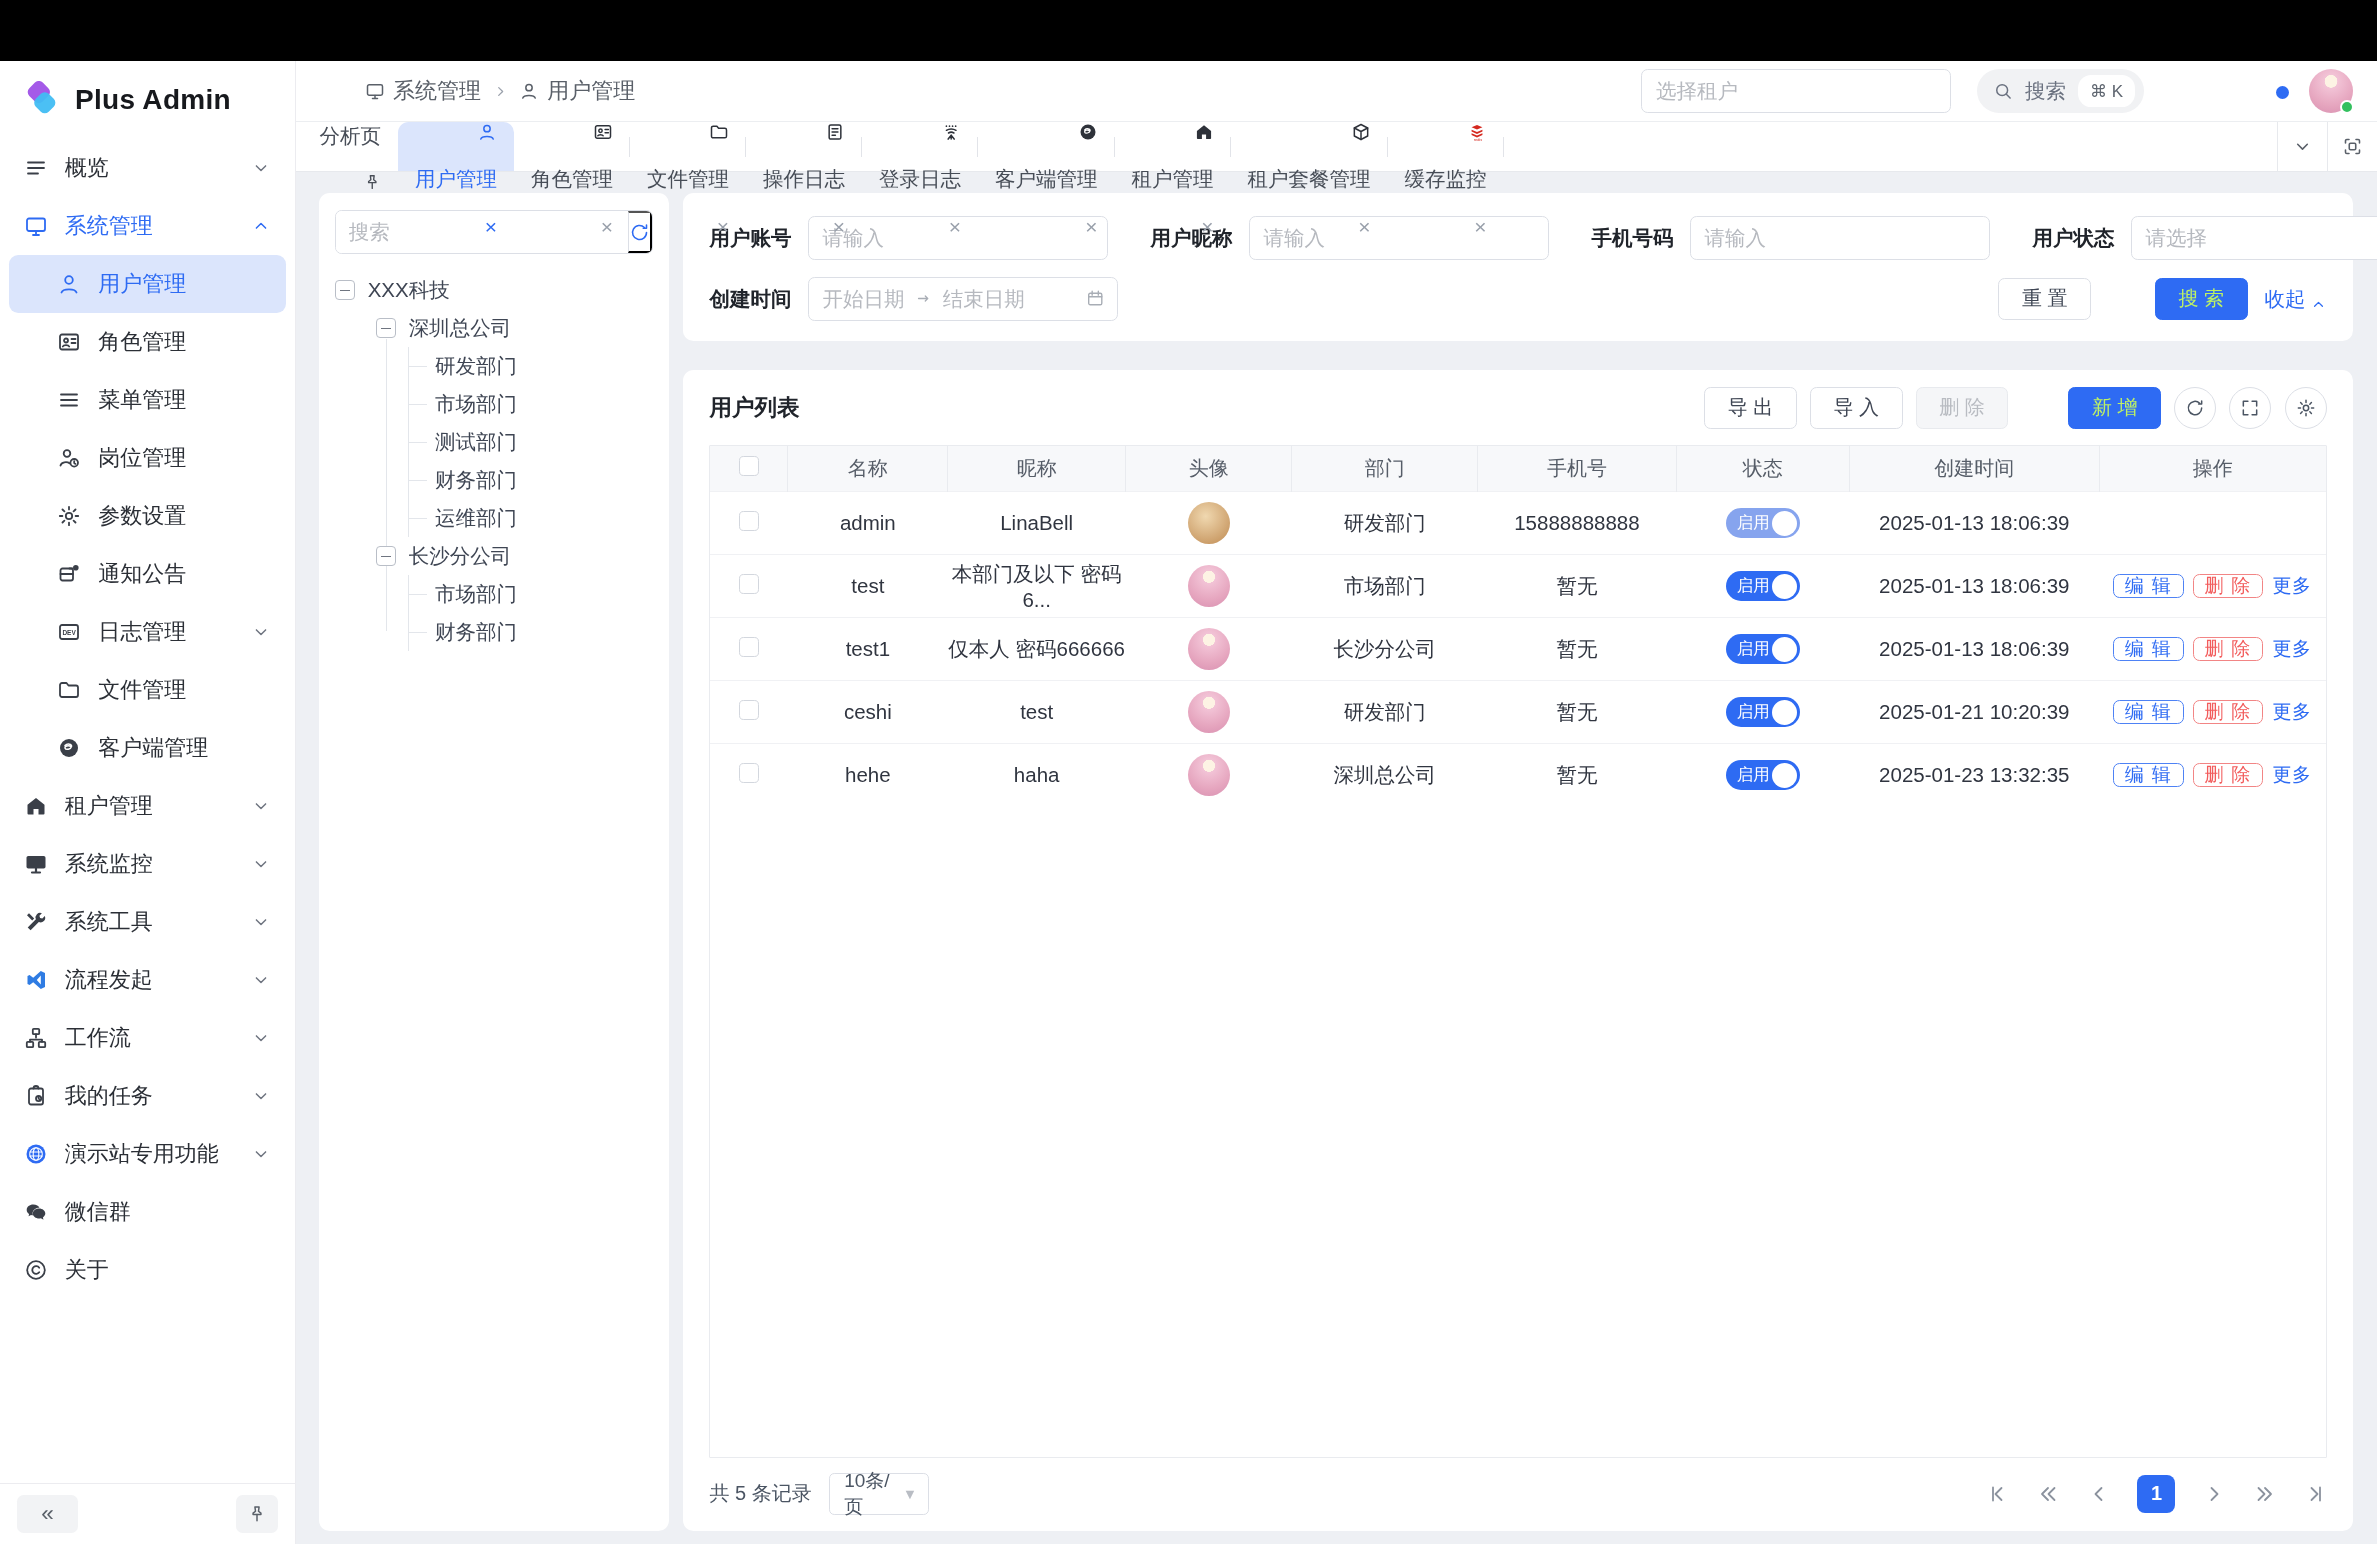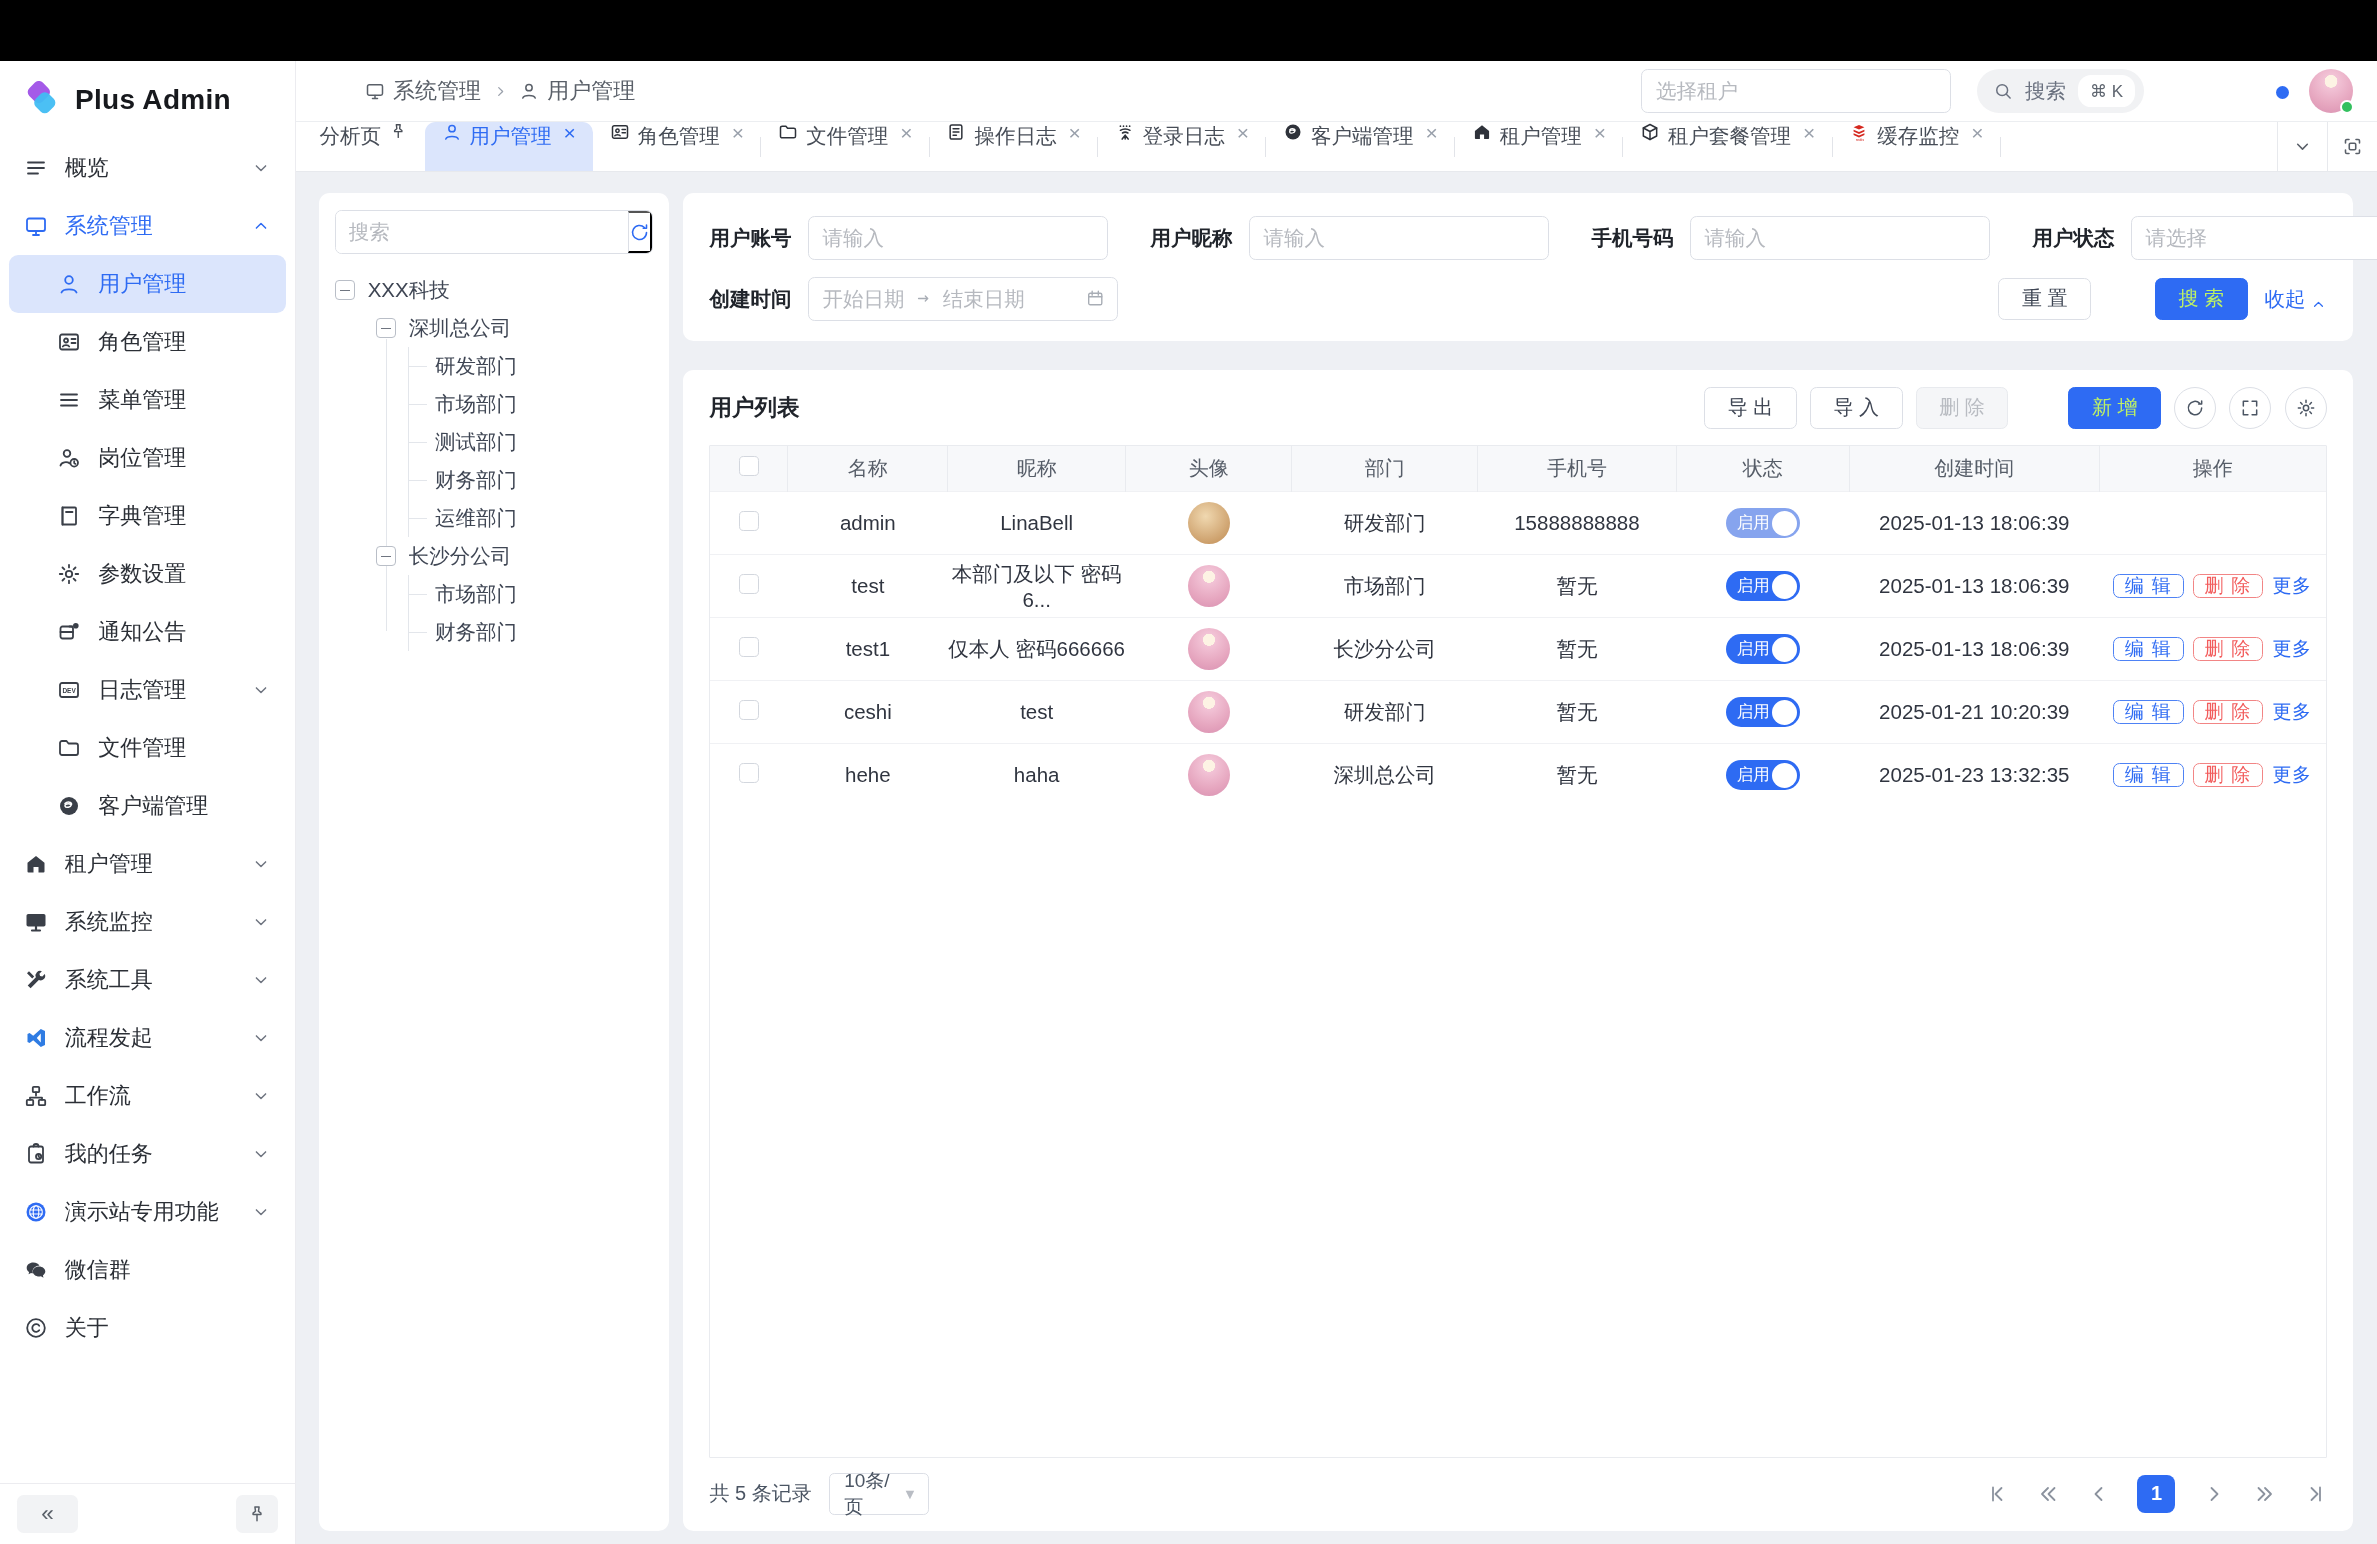--- a/index.html
+++ b/index.html
@@ -56,21 +56,21 @@
   .avatar{border-radius:50%;}
   .avatar.pink{background:radial-gradient(circle at 50% 28%,#fdf3e4 16%,#f2c3d6 17%,#e6a6bf 62%,#d88fb0);}
   .avatar.tan{background:radial-gradient(circle at 42% 34%,#f0d8b0,#cb9d68 75%,#b9854f);}
   .avatar-wrap{position:relative;width:44px;height:44px;cursor:pointer;}
   .avatar-wrap .avatar{width:44px;height:44px;}
   .status-dot{position:absolute;right:-1.3px;bottom:-1.3px;width:14.5px;height:14.5px;border-radius:50%;background:#33c05f;border:2px solid #fff;}
 
   
   .tabbar{height:50px;flex:none;background:#fff;border-bottom:0.7px solid #e7e9ed;display:flex;align-items:stretch;}
   .tabs{flex:1;display:flex;align-items:stretch;padding-left:6.6px;min-width:0;}
-  .tab{display:flex;align-items:flex-start;gap:8px;padding:0 17px;font-size:20.5px;color:#474d57;cursor:pointer;position:relative;}
+  .tab{display:flex;align-items:flex-end;gap:23px;padding:0 17px;font-size:20.5px;color:#474d57;cursor:pointer;position:relative;flex-direction:column;}
   .tab .ic{width:20px;height:20px;color:#2e323a;}
   .tab .x{font-size:21px;color:#99a0ab;line-height:1;margin-left:4px;}
   .tab.sep::after{content:'';position:absolute;right:0;top:14.5px;bottom:14.5px;width:0.7px;background:#e2e4e9;}
   .tab.active{background:var(--primary-weak);border-radius:10.6px 10.6px 0 0;color:var(--primary);}
   .tab.active .ic{color:var(--primary);}
   .tab.active .x{color:var(--primary);}
   .tab .pin-ic{width:18.5px;height:18.5px;color:#4a4f58;}
   .tab-ctrls{display:flex;align-items:stretch;flex:none;}
   .tab-ctrl{width:50px;display:flex;align-items:center;justify-content:center;border-left:0.7px solid #e7e9ed;color:#5a6069;cursor:pointer;}
   .tab-ctrl .ic{width:21px;height:21px;}
@@ -223,29 +223,20 @@
           <div class="side-item lvl2">
             <span class="ic ">
               <svg viewBox="0 0 24 24" fill="none" stroke="currentColor" stroke-width="1.8" stroke-linecap="round" stroke-linejoin="round">
                 <circle cx="10" cy="7.5" r="3.3"></circle>
                 <path d="M3.5 19.5c.8-3.6 6.5-4.3 9-2.2"></path>
                 <circle cx="17.2" cy="16.8" r="3.8"></circle>
                 <path d="M17.2 15.2v1.8l1.3.9"></path>
               </svg>
             </span>
             <span class="lbl">岗位管理</span>
-          </div>
-          <div class="side-item lvl2">
-            <span class="ic ">
-              <svg viewBox="0 0 24 24" fill="none" stroke="currentColor" stroke-width="1.8" stroke-linecap="round" stroke-linejoin="round">
-                <path d="M5.5 3.5H18a1 1 0 0 1 1 1v15a1 1 0 0 1-1 1H5.5z"></path>
-                <path d="M5.5 3.5v17M9 8h6.5"></path>
-              </svg>
-            </span>
-            <span class="lbl">字典管理</span>
           </div>
           <div class="side-item lvl2">
             <span class="ic ">
               <svg viewBox="0 0 24 24" fill="none" stroke="currentColor" stroke-width="1.8" stroke-linecap="round" stroke-linejoin="round">
                 <circle cx="12" cy="12" r="3.2"></circle>
                 <path d="M12 2.8v2.6M12 18.6v2.6M2.8 12h2.6M18.6 12h2.6M5.5 5.5l1.9 1.9M16.6 16.6l1.9 1.9M18.5 5.5l-1.9 1.9M7.4 16.6l-1.9 1.9"></path>
               </svg>
             </span>
             <span class="lbl">参数设置</span>
           </div>

